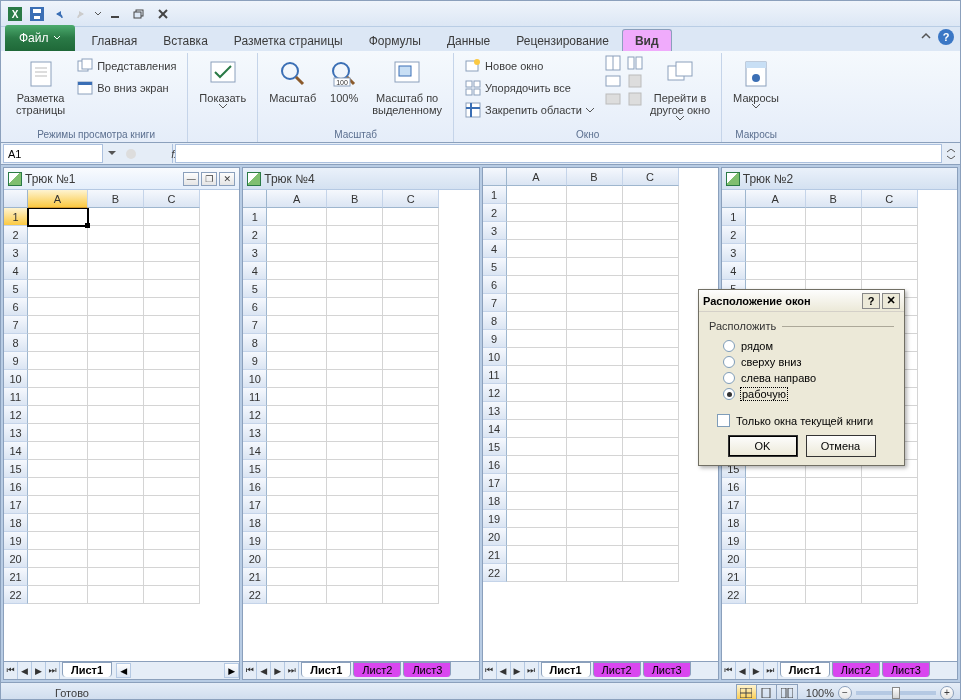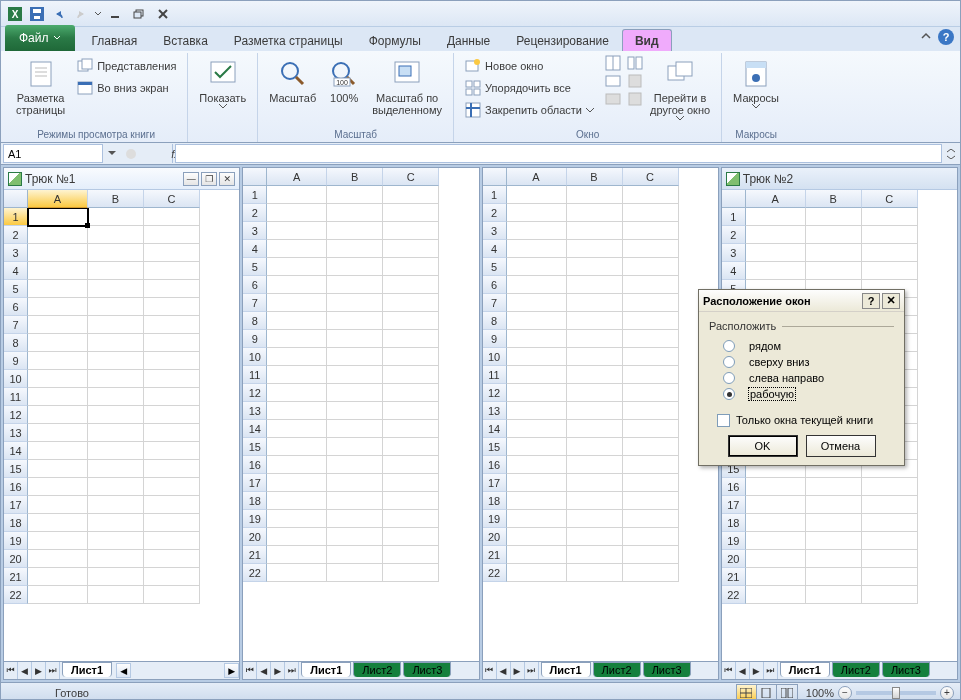--- a/index.html
+++ b/index.html
@@ -301,21 +301,21 @@
     padding: 1px 8px;
     background: #fff;
     border: 1px solid #8ba0bc;
     border-bottom: none;
     border-radius: 0 0 4px 4px;
     transform: translateY(-1px);
     font-size: 11px;
     font-weight: bold;
     margin-left: 2px;
   }
-  .sheet-tab.inactive { background: #15803d; font-weight: normal; }
+  .sheet-tab.inactive { background: #d946ef; font-weight: normal; }
   
   .statusbar {
     height: 20px;
     background: linear-gradient(#e5edf7, #cddbed);
     border-top: 1px solid #8ba0bc;
     display: flex;
     align-items: center;
     padding: 0 6px;
     font-size: 11px;
     color: #3b3b3b;
@@ -388,42 +388,42 @@
     align-items: center;
     gap: 6px;
   }
   .fieldset-label::after {
     content: "";
     flex: 1;
     height: 1px;
     background: #aca899;
   }
   .radio-list { padding: 6px 4px 8px 14px; }
-  .radio-item { display: flex; align-items: flex-start; gap: 14px; padding: 2px 0; }
+  .radio-item { display: flex; align-items: flex-start; gap: 6px; padding: 2px 0; }
   .radio {
     width: 12px; height: 12px;
     border: 1px solid #7f9db9;
     border-radius: 6px;
     background: #fff;
     display:flex;align-items:center;justify-content:center;
   }
   .radio.checked::before {
     content:"";
     width:5px;height:5px;border-radius:3px;
     background:#38a35e;
     background:#333;
     background: radial-gradient(#6a6,#060);
     background:#333;
   }
   .radio.checked::before { background:#333; }
   .radio-label.sel {
     outline: 1px dotted #000;
     padding: 0 1px;
   }
-  .checkbox-row { display: flex; gap: 6px; padding: 4px 0 8px 8px; }
+  .checkbox-row { display: flex; align-items: center; gap: 6px; padding: 4px 0 8px 8px; }
   .chk {
     width: 13px; height: 13px;
     border: 1px solid #7f9db9;
     background: #fff;
   }
   .dialog-buttons { display: flex; justify-content: center; gap: 8px; }
   .std-btn {
     width: 70px; height: 22px;
     border: 1px solid #333;
     background: linear-gradient(#fdfdfd,#ece9d8);
@@ -925,20 +925,24 @@
           <div class="nav-arrow">⏭</div>
         </div>
         <div class="sheet-tab">Лист1</div>
         <div class="h-scroll">
           <div class="h-arrow">◀</div>
           <div class="h-arrow" style="margin-left: auto;">▶</div>
         </div>
       </div>
     </div>
     <div class="workbook">
+      <div class="wb-title">
+        <div class="wb-icon"></div>
+        <span class="wb-title-text">Трюк №4</span>
+      </div>
       <div class="grid-area">
         <div class="col-headers">
           <div class="corner"></div>
           <div class="col-h" style="width: 60px;">A</div>
           <div class="col-h" style="width: 56px;">B</div>
           <div class="col-h" style="width: 56px;">C</div>
         </div>
         <div class="grid-rows">
           <div class="row">
             <div class="row-h">1</div>

